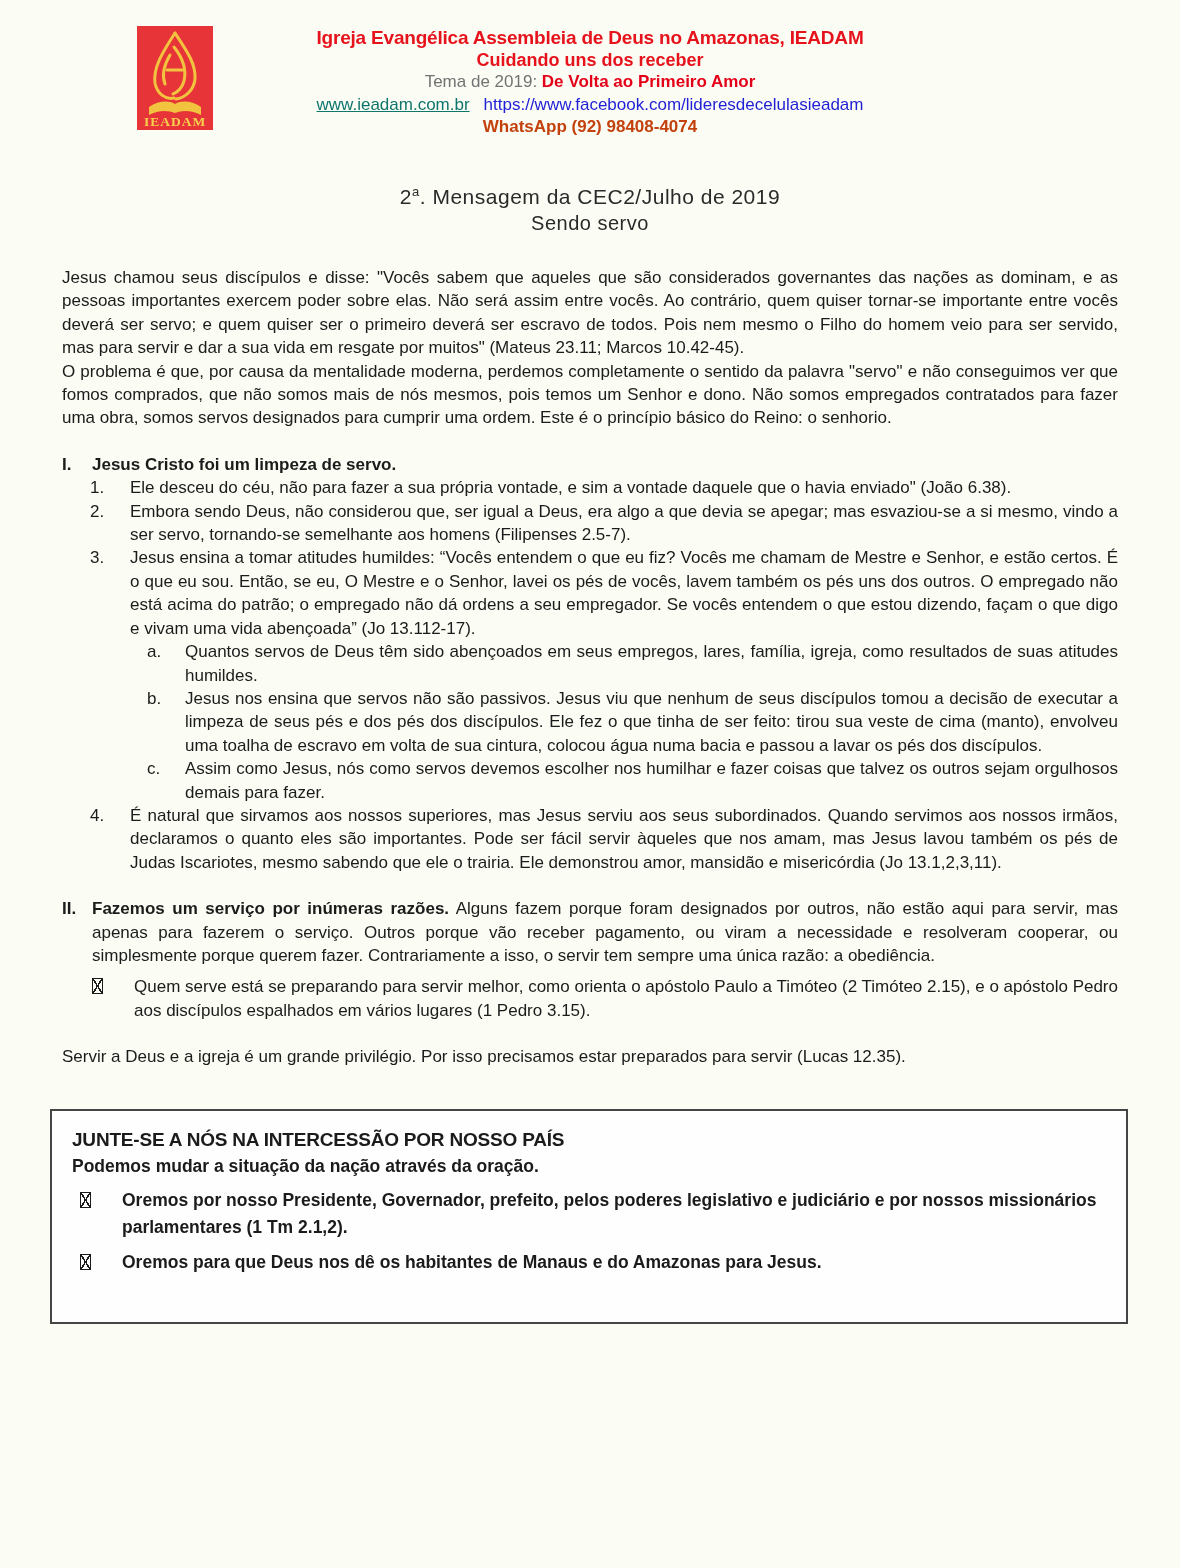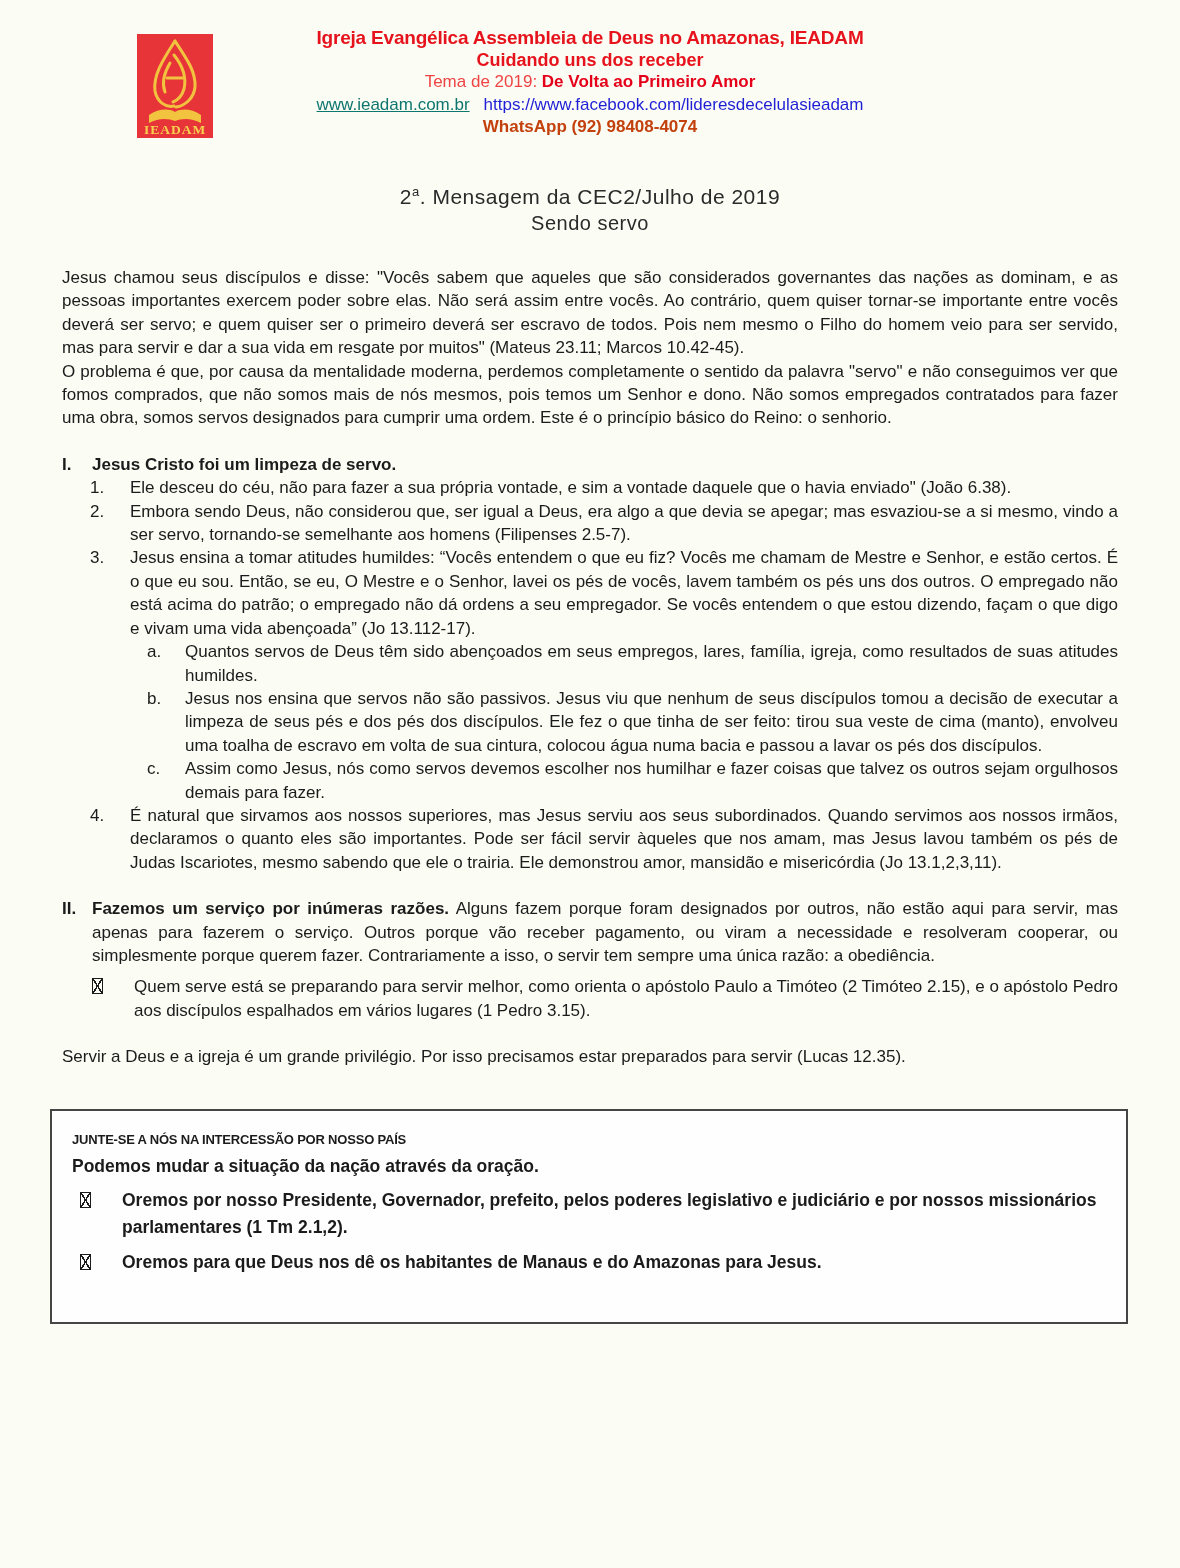--- a/index.html
+++ b/index.html
@@ -7,27 +7,27 @@
     width:1180px;height:1568px;overflow:hidden;
     background:#fbfcf4;
     font-family:"Liberation Sans",sans-serif;
     color:#1b1b1b;
   }
   .content{padding:26px 62px 0 62px;box-sizing:border-box;width:1180px;}
 
   
   .header{position:relative;text-align:center;min-height:120px;}
   .logo{
-    position:absolute;left:75px;top:8px;width:76px;height:104px;
+    position:absolute;left:75px;top:0;width:76px;height:104px;
     background:#e73439;display:block;
   }
   .h-line1{font-size:19px;font-weight:bold;color:#e6131c;line-height:23px;letter-spacing:-0.2px;}
   .h-line2{font-size:18px;font-weight:bold;color:#e6131c;line-height:22px;}
   .h-line3{font-size:17px;line-height:22px;}
-  .h-theme-prefix{color:#ef4444;font-weight:normal;}
+  .h-theme-prefix{color:#737373;font-weight:normal;}
   .h-theme-bold{color:#e50019;font-weight:bold;}
   .h-line4{font-size:17px;line-height:23px;color:#1f1fd6;}
   .h-link-web{color:#0f766e;text-decoration:underline;margin-right:14px;}
   .h-link-fb{color:#1f1fd6;text-decoration:none;}
   .h-line5{font-size:17px;font-weight:bold;color:#c2410c;line-height:22px;}
 
   
   .doc-title{margin-top:32px;text-align:center;color:#2a2a2a;}
   .doc-title .t1{font-size:21px;line-height:27px;letter-spacing:0.5px;}
   .doc-title .t1 sup{font-size:13px;}
@@ -60,21 +60,21 @@
       linear-gradient(to bottom right,transparent calc(50% - 0.8px),#1b1b1b calc(50% - 0.8px),#1b1b1b calc(50% + 0.8px),transparent calc(50% + 0.8px));
   }
   .bullet-item > .lbl{left:30px;top:3px;}
 
   
   .prayer-box{
     margin:40px 0 0 -12px;width:1078px;box-sizing:border-box;
     border:2px solid #454545;background:#fefefe;
     padding:16px 22px 46px 8px;
   }
-  .pb-title{font-size:13px;font-weight:bold;letter-spacing:-0.2px;line-height:26px;padding-left:12px;}
+  .pb-title{font-size:19px;font-weight:bold;letter-spacing:-0.2px;line-height:26px;padding-left:12px;}
   .pb-subtitle{font-size:17.5px;font-weight:bold;line-height:26px;padding-left:12px;}
   .pb-bullet{position:relative;padding-left:62px;font-size:17.5px;font-weight:bold;line-height:27px;text-align:left;margin-top:8px;}
   .pb-bullet > .lbl{left:20px;top:5px;}
 </style>
 </head>
 <body>
 
 <div class="content">
 
   <div class="header">

